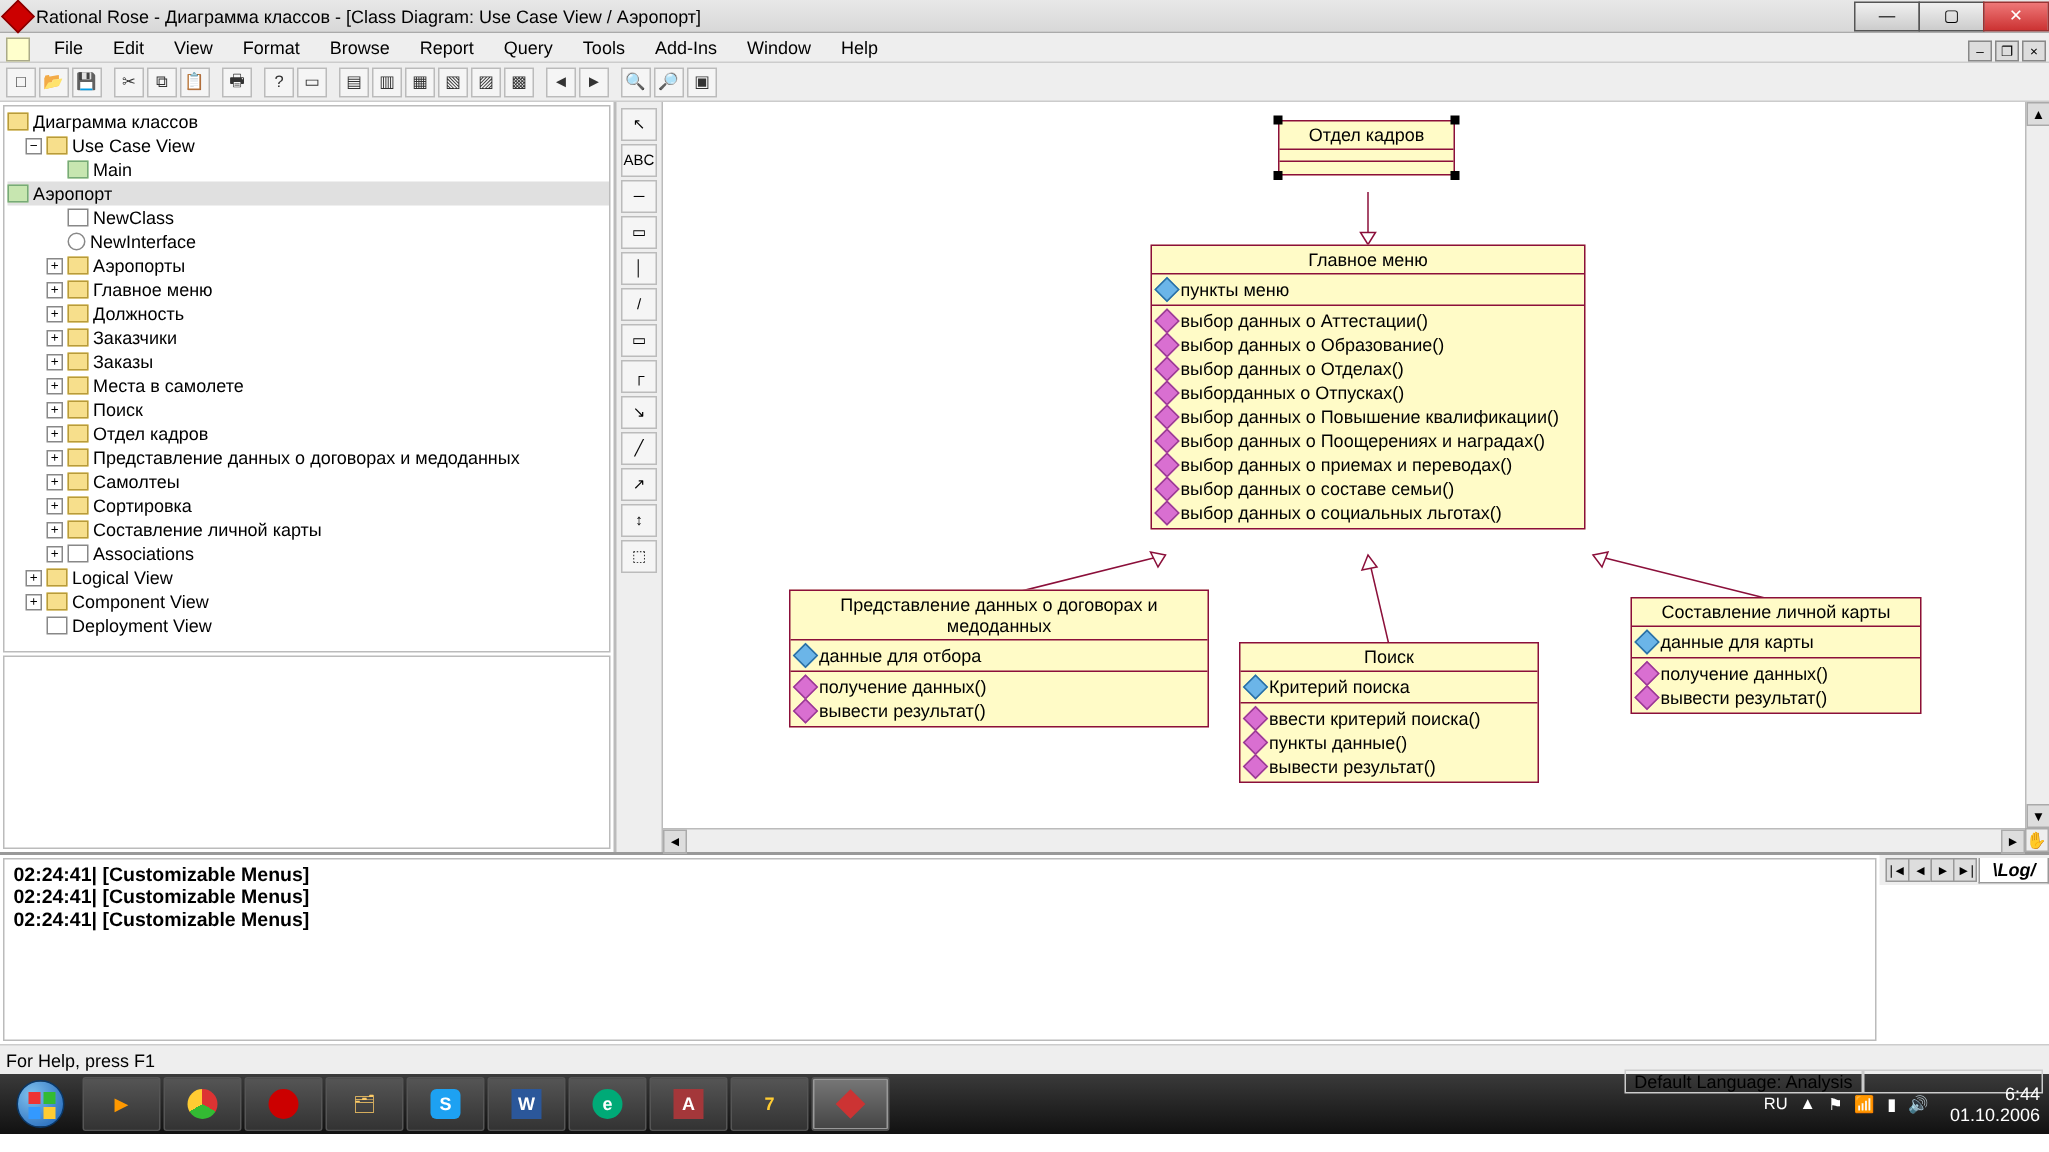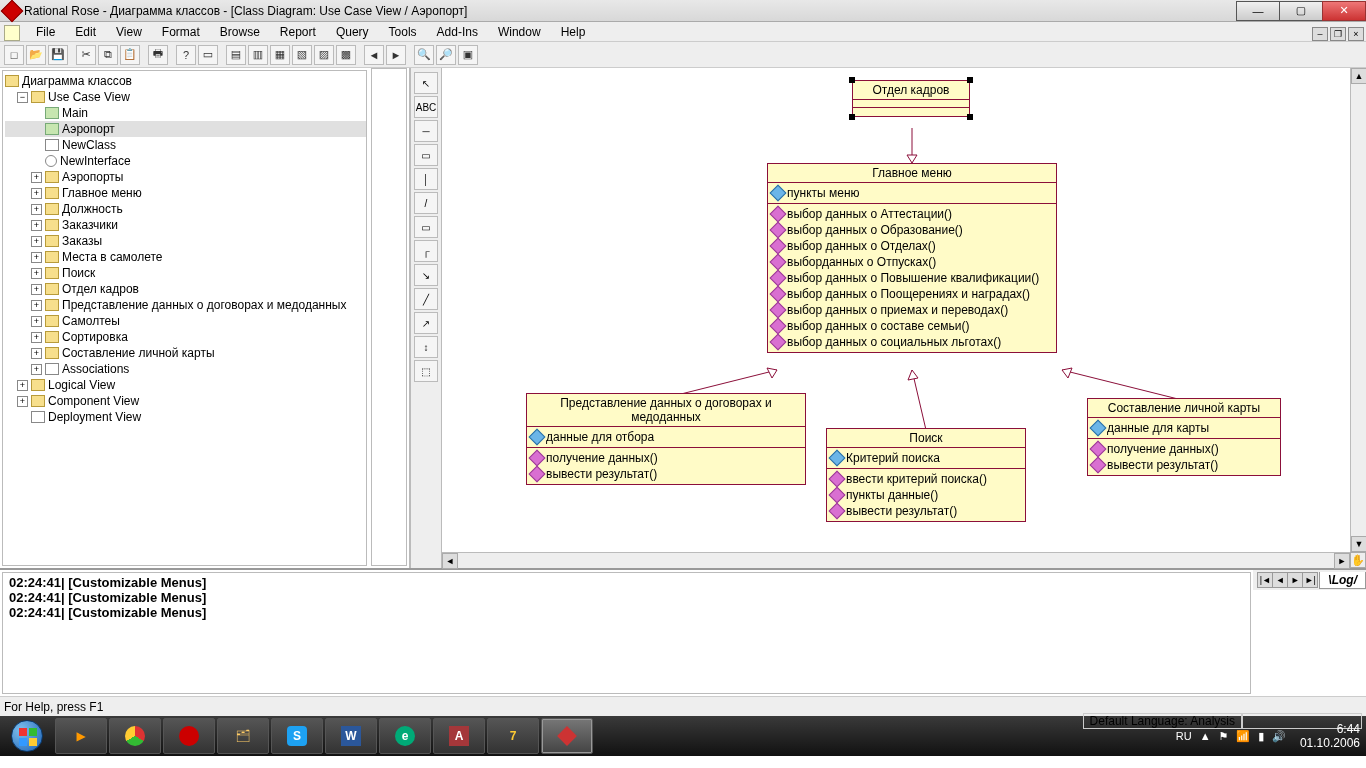--- a/index.html
+++ b/index.html
@@ -21,21 +21,21 @@
 .menubar .mdibtns{margin-left:auto;display:flex;}
 .menubar .mdibtn{width:16px;height:14px;border:1px solid #888;margin-right:2px;font-size:9px;display:flex;align-items:center;justify-content:center;background:#ddd;}
 
 
 .toolbar { height:26px; background:#eee; border-bottom:1px solid #ccc; display:flex; align-items:center; padding:0 4px;}
 .tbtn { width:20px; height:20px; border:1px solid #bbb; background:#f5f5f5; margin-right:2px; font-size:11px; display:flex; align-items:center; justify-content:center; color:#333;}
 .tsep { width:6px; }
 
 
 .main { display:flex; height:500px; }
-.leftcol { width:410px; display:flex; border-right:1px solid #bbb;}
+.leftcol { width:410px; display:flex; flex-direction:column; border-right:1px solid #bbb;}
 .browser { flex:0 0 365px; border:1px solid #bbb; margin:2px; position:relative; overflow:hidden; background:#fff;}
 .tree { font-size:12px; line-height:16px; padding:2px 0 2px 2px; overflow-y:scroll; height:100%;}
 .tree .node{white-space:nowrap;display:flex;align-items:center;}
 .tree .exp{display:inline-block;width:11px;height:11px;border:1px solid #888;font-size:9px;line-height:9px;text-align:center;margin-right:3px;background:#fff;}
 .tree .ic{display:inline-block;width:14px;height:12px;margin-right:3px;}
 .ic.pkg{background:#f7df8c;border:1px solid #b89b3a;}
 .ic.fold{background:#f7df8c;border:1px solid #b89b3a;}
 .ic.cls{background:#fff;border:1px solid #888;}
 .ic.diag{background:#c7e6b0;border:1px solid #7a7;}
 .ic.assoc{background:#fff;border:1px solid #888;position:relative;}
@@ -165,21 +165,21 @@
           </div>
         <div class="node" style="padding-left:12px">
             <span class="exp">−</span>
             <span class="ic fold"></span>
             <span>Use Case View</span>
           </div>
         <div class="node" style="padding-left:40px">
             <span class="ic diag"></span>
             <span>Main</span>
           </div>
-        <div class="node sel" style="padding-left:40px">
+        <div class="node sel" style="">
             <span class="ic diag"></span>
             <span>Аэропорт</span>
           </div>
         <div class="node" style="padding-left:40px">
             <span class="ic cls"></span>
             <span>NewClass</span>
           </div>
         <div class="node" style="padding-left:40px">
             <span style="display:inline-block;width:12px;height:12px;border:1px solid #888;border-radius:50%;margin-right:3px"></span>
             <span>NewInterface</span>

